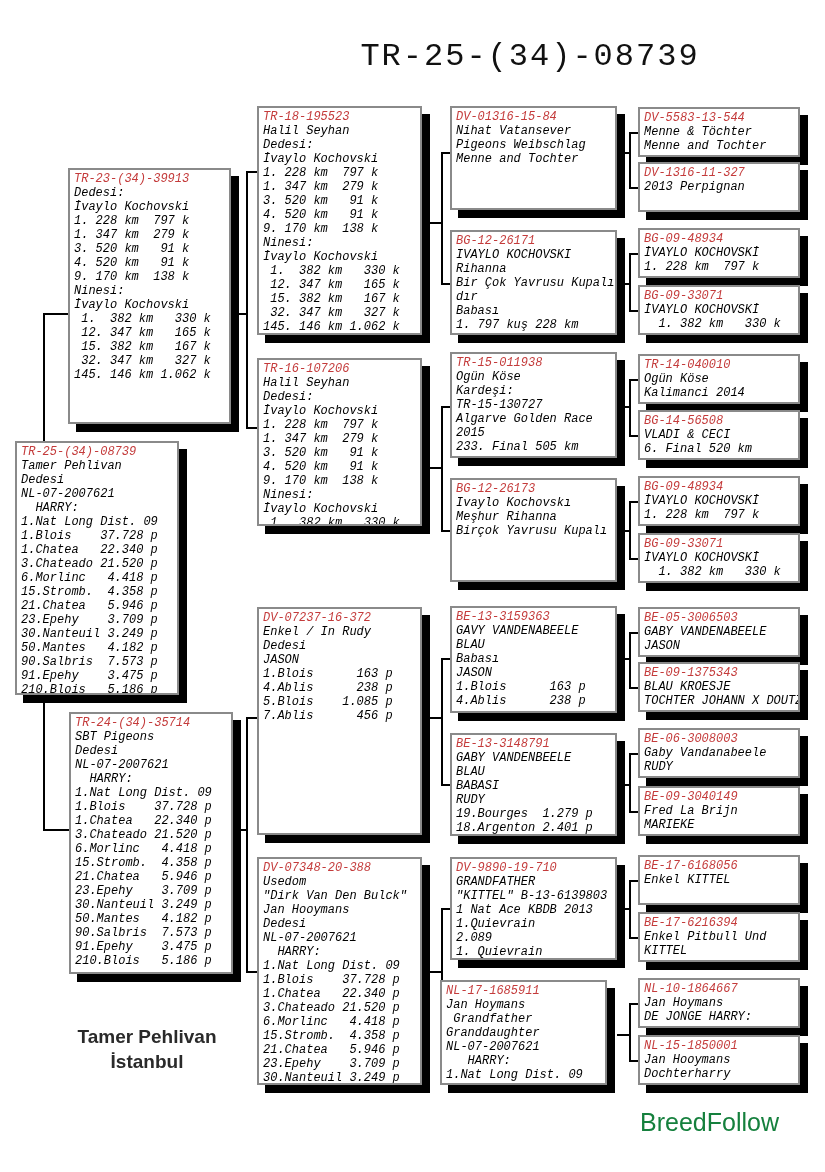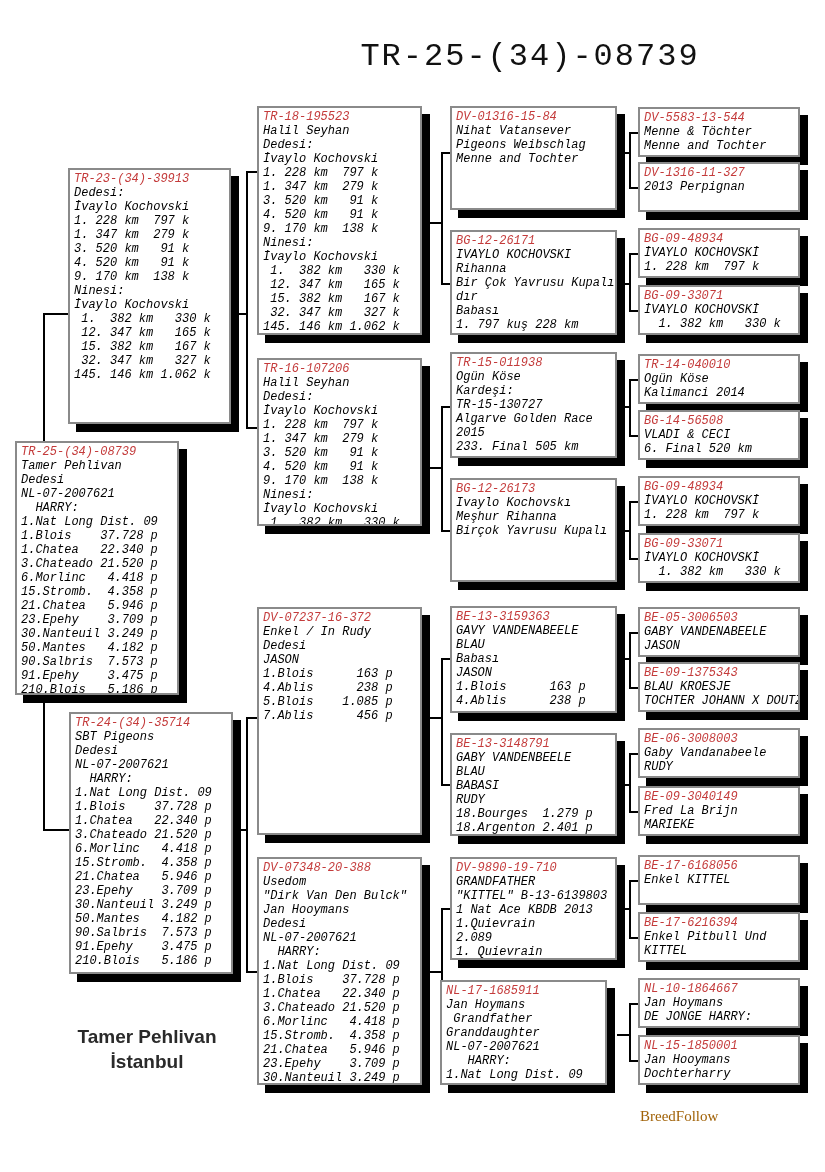--- a/index.html
+++ b/index.html
@@ -9,22 +9,22 @@
               font-family:"Liberation Mono",monospace;font-size:32px;letter-spacing:2px;color:#111;}
   .box{position:absolute;background:#fff;border:2px solid #8a8a8a;box-shadow:8px 8px 0 #000;
        padding:2px 4px;overflow:hidden;box-sizing:border-box;font-style:italic;}
   .ring{font-size:12px;line-height:14px;color:#c43b3b;white-space:pre;}
   .body{margin:0;font-family:"Liberation Mono",monospace;font-size:12px;line-height:14px;
         color:#000;white-space:pre;}
   .line{position:absolute;background:#000;}
   .owner-block{position:absolute;left:28px;top:1024px;width:238px;text-align:center;
                font-family:"Liberation Sans",sans-serif;font-weight:bold;font-size:19px;
                line-height:25px;color:#2a2a2a;}
-  .brand{position:absolute;left:640px;top:1108px;font-family:Liberation Serif, serif;
-         font-size:15px;color:#a16207;}
+  .brand{position:absolute;left:640px;top:1108px;font-family:Liberation Sans, sans-serif;
+         font-size:25px;color:#15803d;}
 </style>
 </head>
 <body>
 
 <div id="canvas">
 
   <div class="page-title">TR-25-(34)-08739</div>
 
   <div id="connectors">
       <div class="line" style="left: 43px; top: 313px; width: 2px; height: 518px;"></div>
@@ -249,21 +249,21 @@
 JASON
 1.Blois      163 p
 4.Ablis      238 p</pre>
   </div>
   <div class="box" style="left:450px;top:733px;width:167px;height:103px">
     <div class="ring">BE-13-3148791</div>
     <pre class="body">GABY VANDENBEELE
 BLAU
 BABASI
 RUDY
-18.Bourges  1.279 p
+19.Bourges  1.279 p
 18.Argenton 2.401 p</pre>
   </div>
   <div class="box" style="left:450px;top:857px;width:167px;height:103px">
     <div class="ring">DV-9890-19-710</div>
     <pre class="body">GRANDFATHER
 "KITTEL" B-13-6139803
 1 Nat Ace KBDB 2013
 1.Quievrain
 2.089
 1. Quievrain</pre>

